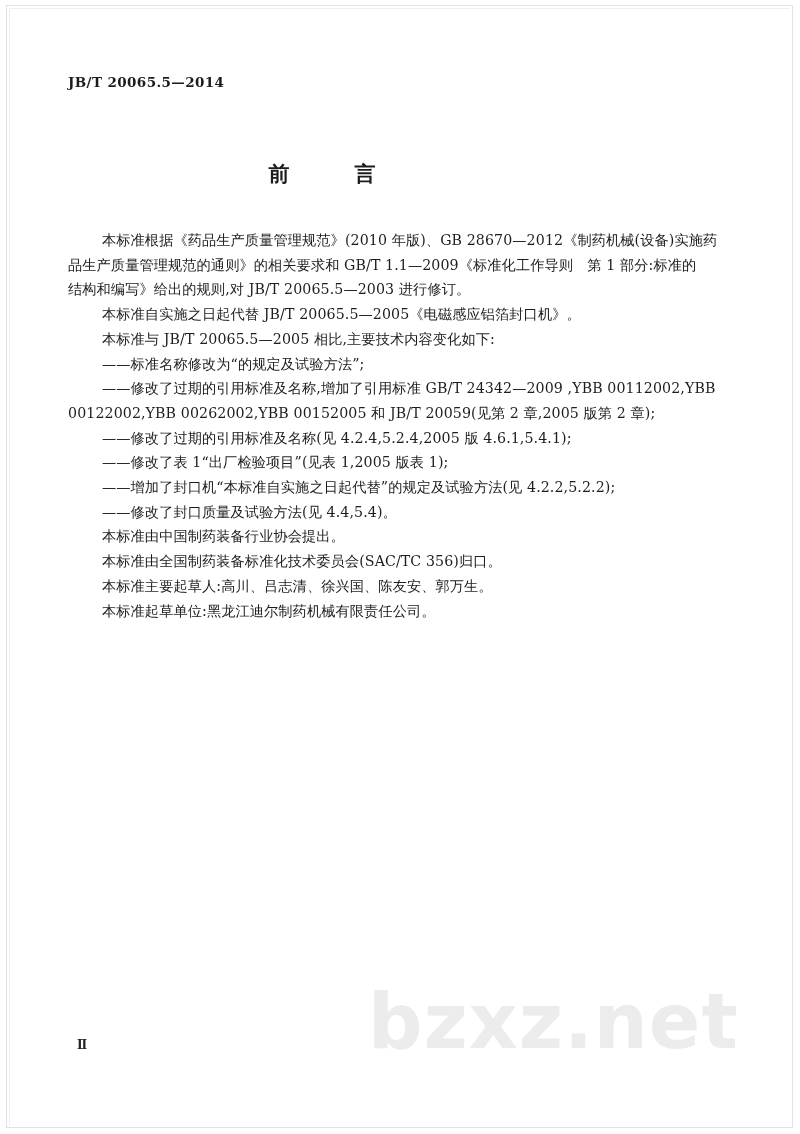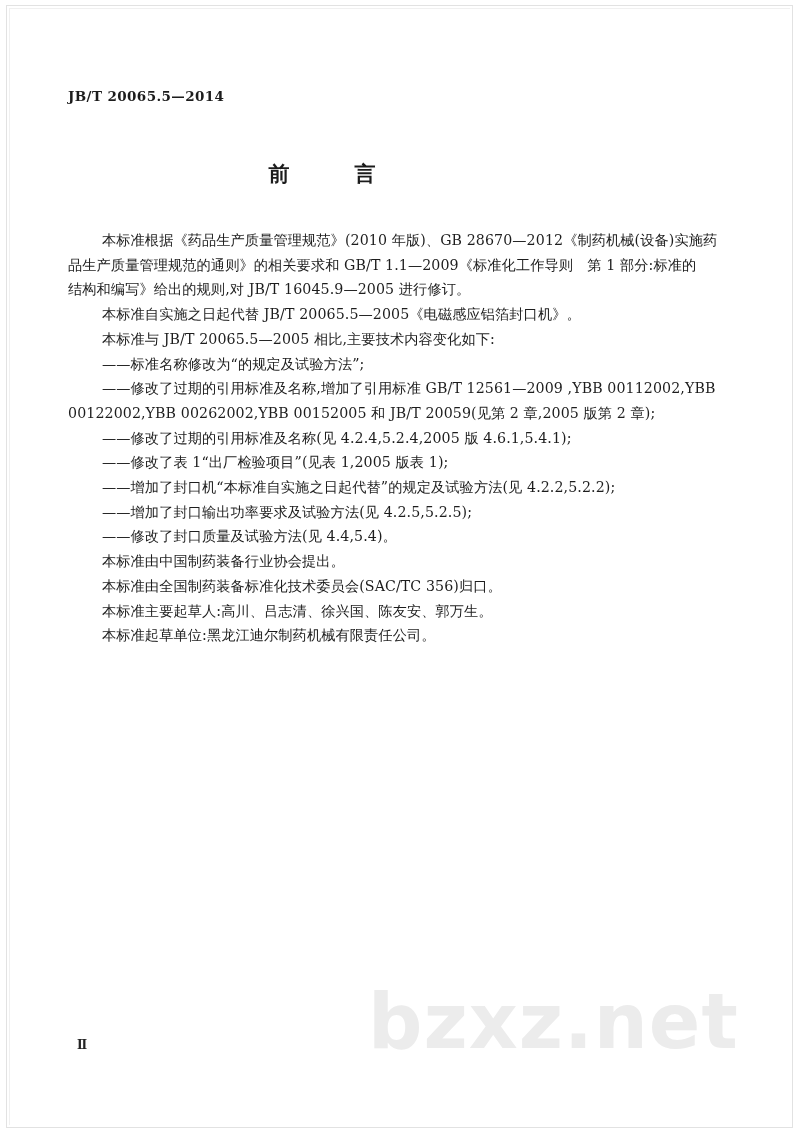--- a/index.html
+++ b/index.html
@@ -37,21 +37,21 @@
     border-left: 1px solid #f0f0f0;
     border-top: 1px solid #f0f0f0;
     box-sizing: border-box;
     pointer-events: none;
   }
 
   
   .doc-header {
     position: absolute;
     left: 68px;
-    top: 88px;
+    top: 74px;
     font-family: "DejaVu Serif", "Liberation Serif", serif;
     font-weight: bold;
     font-size: 13.5px;
     letter-spacing: 0.4px;
     color: #1c1c1c;
     white-space: nowrap;
   }
 
   
   .doc-title {
@@ -122,30 +122,29 @@
   <div class="scan-border-inner"></div>
 
   <div class="doc-header">JB/T 20065.5—2014</div>
 
   <div class="doc-title">前　言</div>
 
   <div class="body-block">
 
   <div class="line indent">本标准根据《药品生产质量管理规范》(2010 年版)、GB 28670—2012《制药机械(设备)实施药</div>
       <div class="line">品生产质量管理规范的通则》的相关要求和 GB/T 1.1—2009《标准化工作导则　第 1 部分:标准的</div>
-      <div class="line">结构和编写》给出的规则,对 JB/T 16045.9—2005 进行修订。</div>
+      <div class="line">结构和编写》给出的规则,对 JB/T 20065.5—2003 进行修订。</div>
       <div class="line indent">本标准自实施之日起代替 JB/T 20065.5—2005《电磁感应铝箔封口机》。</div>
       <div class="line indent">本标准与 JB/T 20065.5—2005 相比,主要技术内容变化如下:</div>
       <div class="line indent">——标准名称修改为“的规定及试验方法”;</div>
-      <div class="line indent">——修改了过期的引用标准及名称,增加了引用标准 GB/T 12561—2009 ,YBB 00112002,YBB</div>
+      <div class="line indent">——修改了过期的引用标准及名称,增加了引用标准 GB/T 24342—2009 ,YBB 00112002,YBB</div>
       <div class="line">00122002,YBB 00262002,YBB 00152005 和 JB/T 20059(见第 2 章,2005 版第 2 章);</div>
       <div class="line indent">——修改了过期的引用标准及名称(见 4.2.4,5.2.4,2005 版 4.6.1,5.4.1);</div>
       <div class="line indent">——修改了表 1“出厂检验项目”(见表 1,2005 版表 1);</div>
       <div class="line indent">——增加了封口机“本标准自实施之日起代替”的规定及试验方法(见 4.2.2,5.2.2);</div>
-      <div class="line indent">——增加了封口输出功率要求及试验方法(见 4.2.5,5.2.5);</div>
       <div class="line indent">——修改了封口质量及试验方法(见 4.4,5.4)。</div>
       <div class="line indent">本标准由中国制药装备行业协会提出。</div>
       <div class="line indent">本标准由全国制药装备标准化技术委员会(SAC/TC 356)归口。</div>
       <div class="line indent">本标准主要起草人:高川、吕志清、徐兴国、陈友安、郭万生。</div>
       <div class="line indent">本标准起草单位:黑龙江迪尔制药机械有限责任公司。</div>
     </div>
 
   <div class="watermark">bzxz.net</div>
 
   <div class="page-number">Ⅱ</div>

